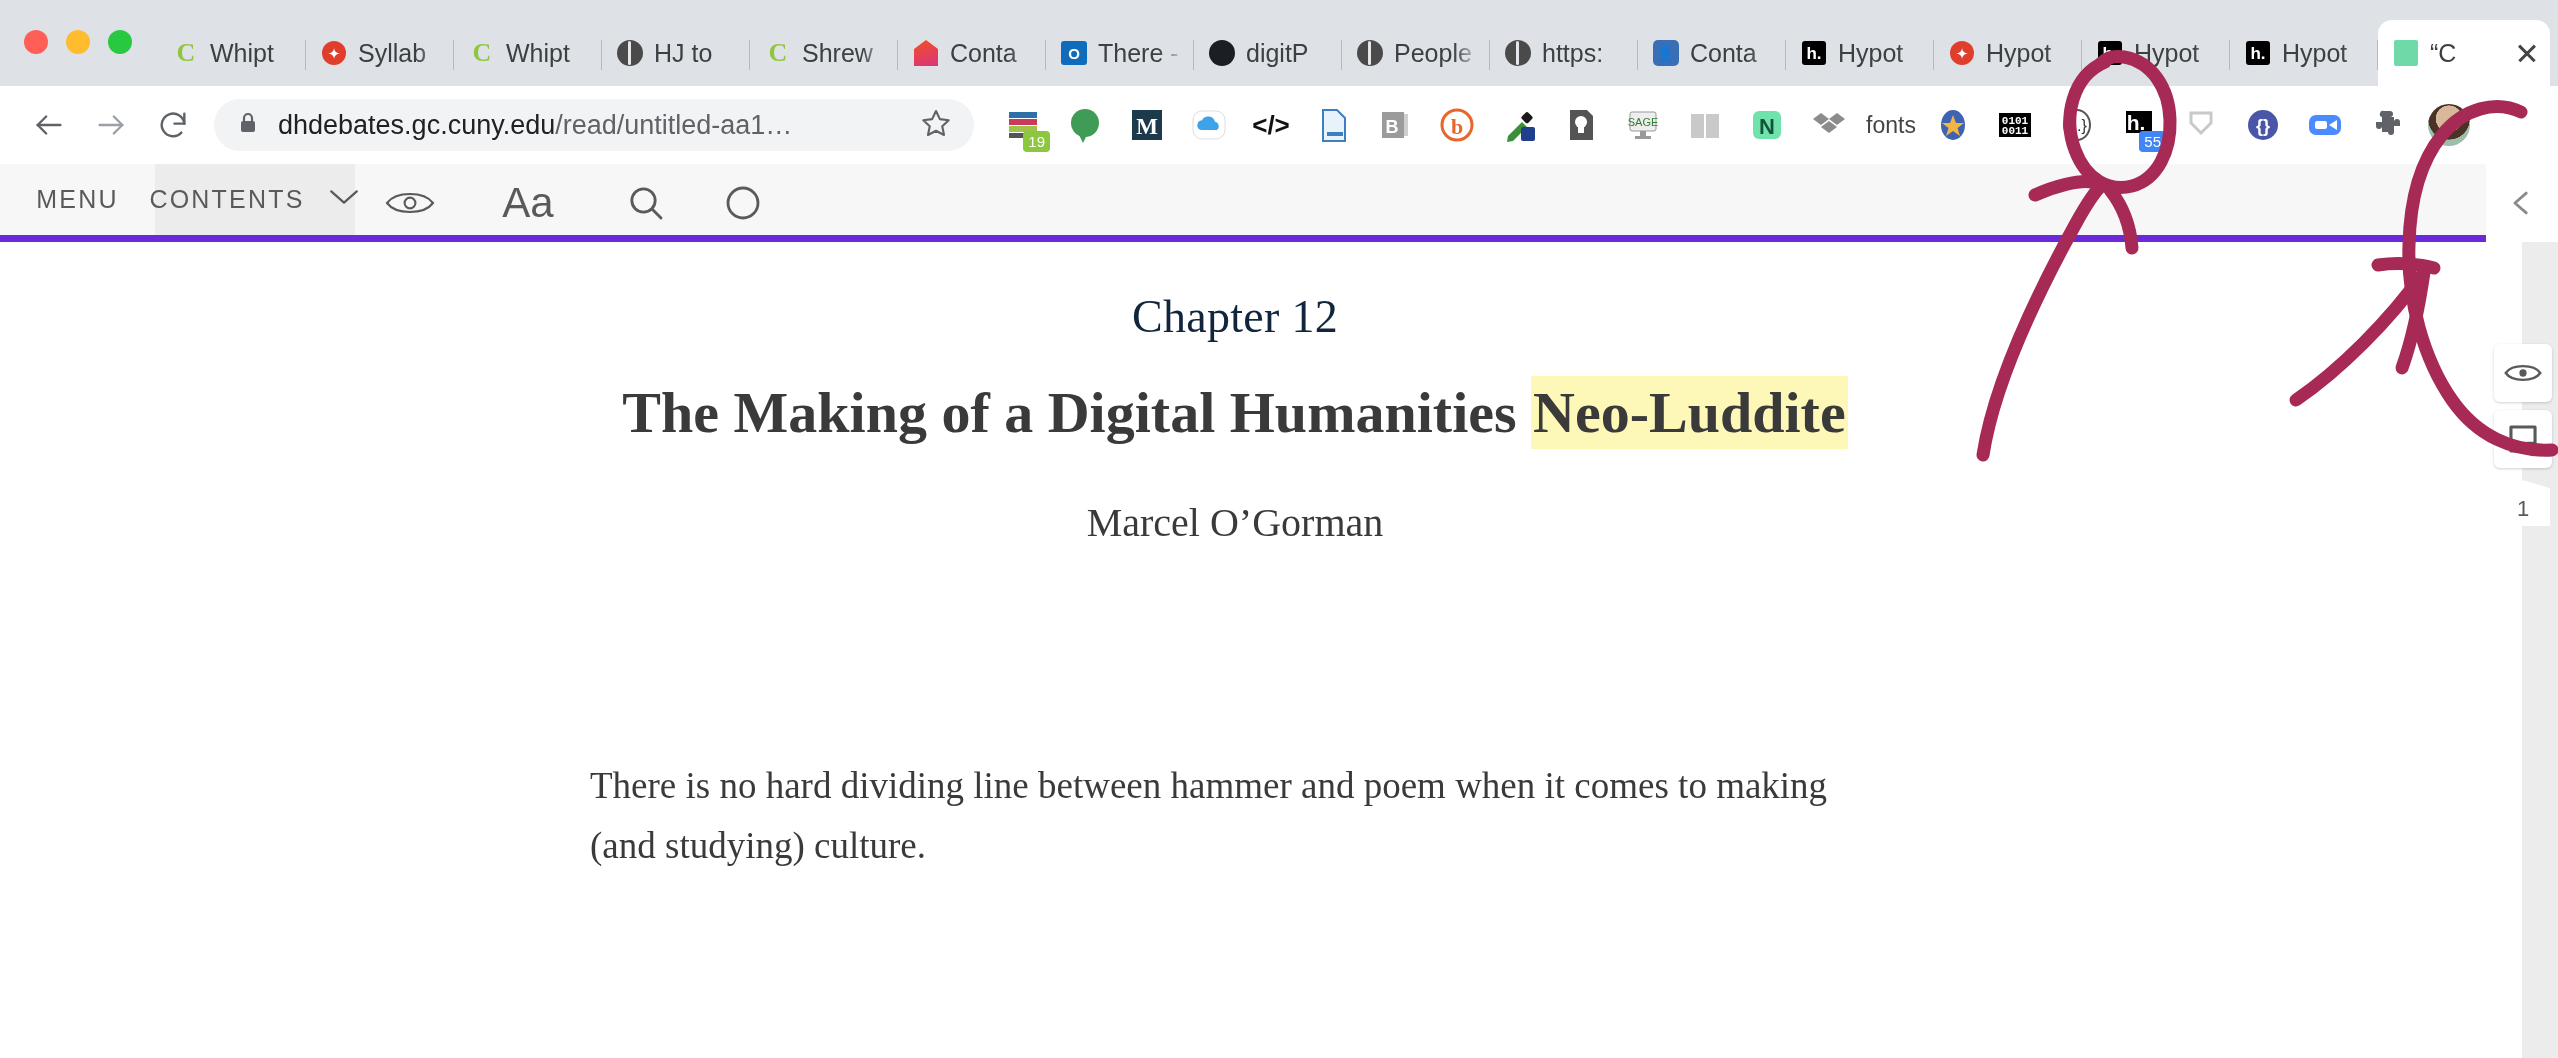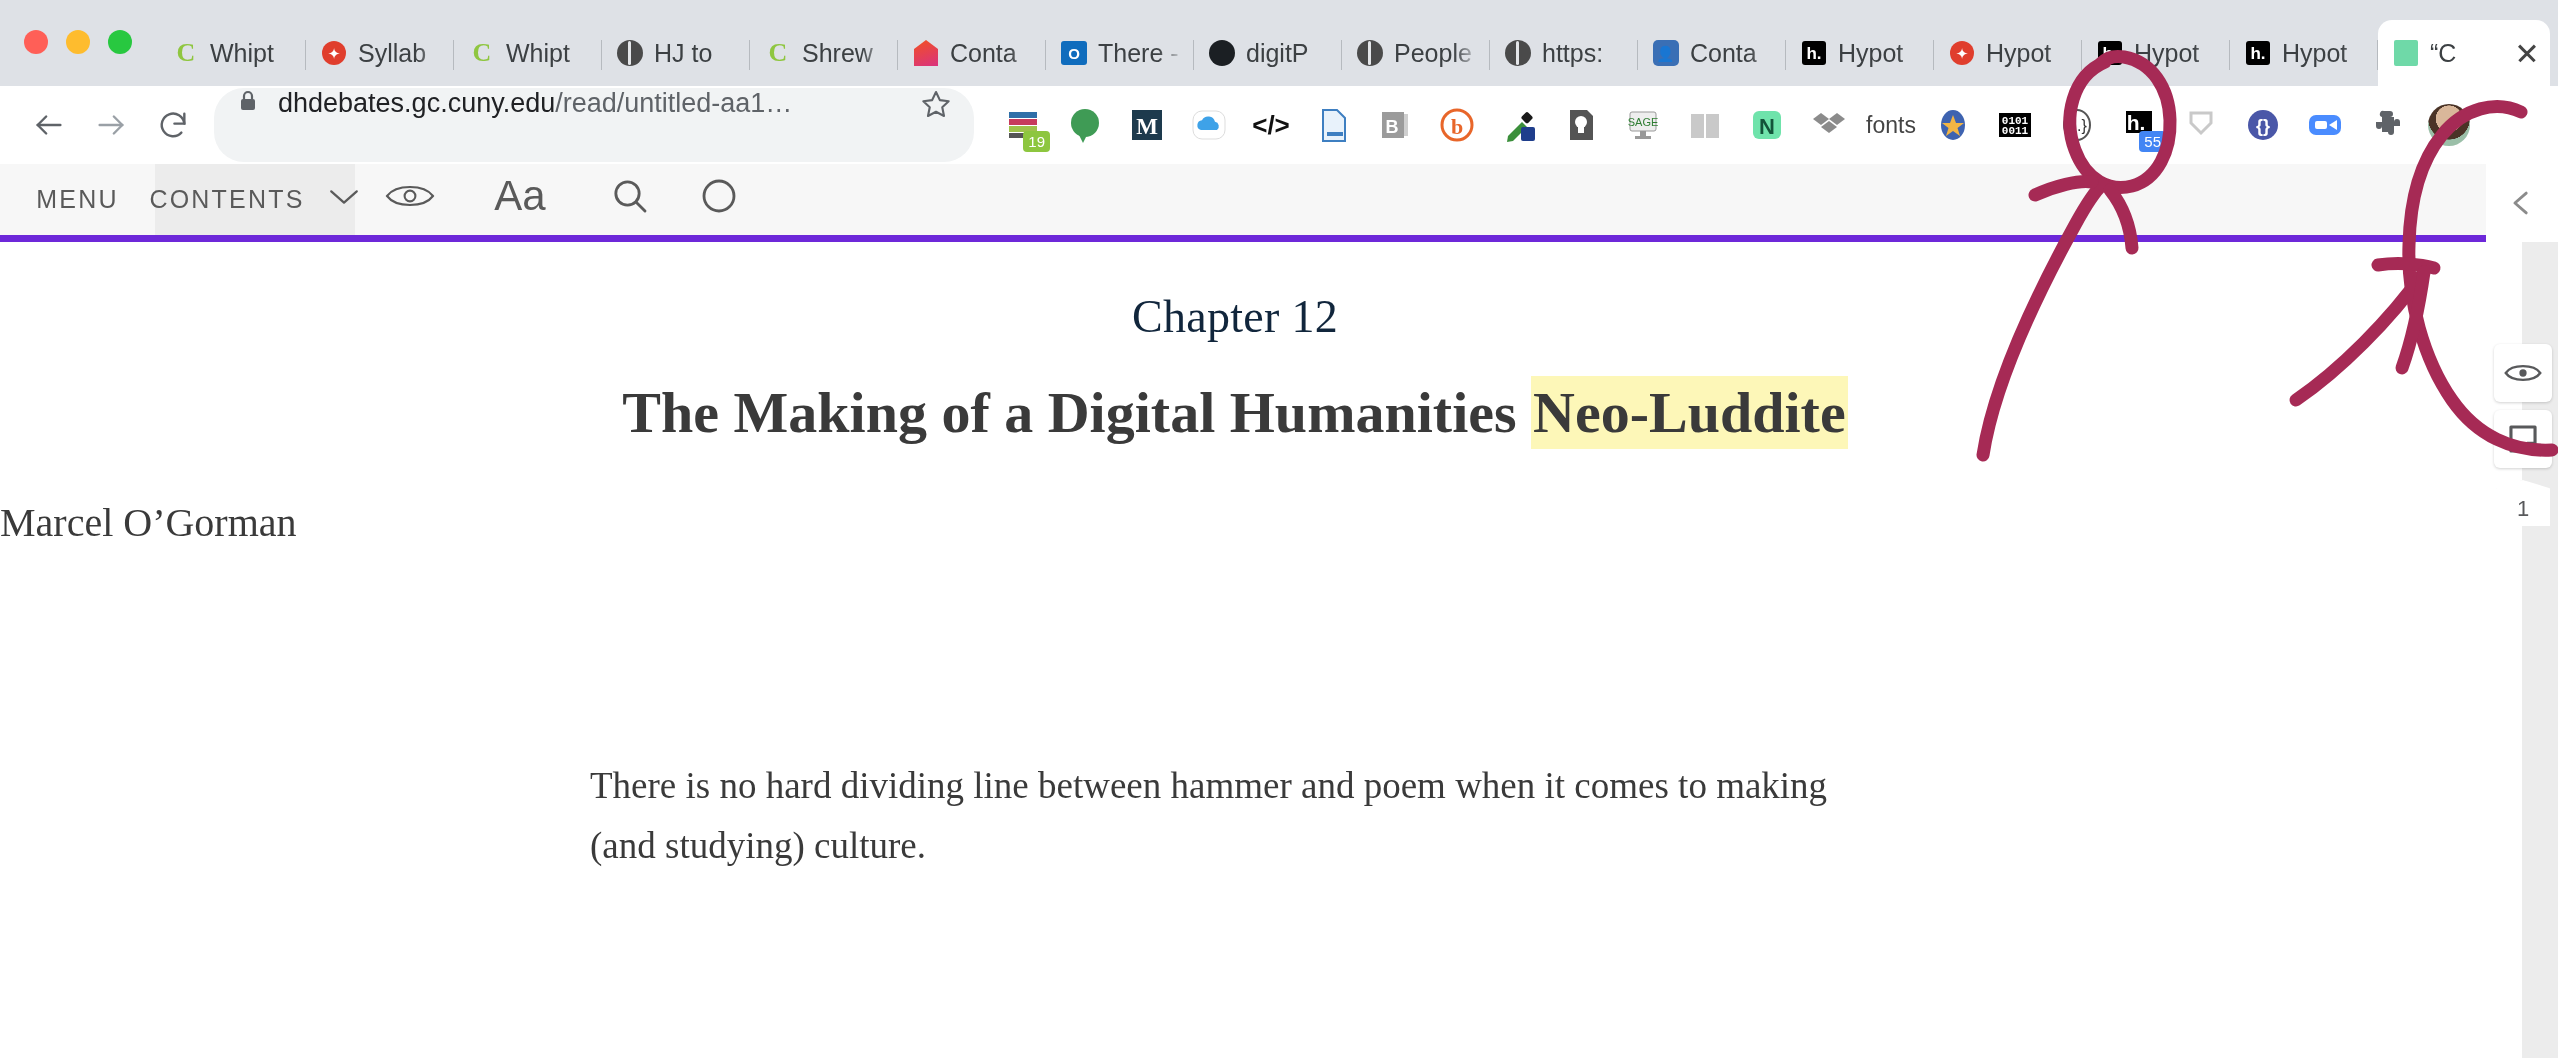--- a/index.html
+++ b/index.html
@@ -112,24 +112,24 @@
     padding: 0 18px;
     gap: 0;
   }
   .navbtn {
     width: 62px; height: 62px;
     display: flex; align-items: center; justify-content: center;
     color: #5f6368; flex: 0 0 62px;
   }
   .urlbox {
     flex: 0 0 760px;
-    height: 74px;
+    height: 52px;
     background: #f1f3f4;
     border-radius: 30px;
-    display: flex; 
+    display: flex; align-items: center;
     padding: 0 22px;
     margin-left: 10px;
     gap: 18px;
   }
   .url-text {
     flex: 1;
     font-size: 27px;
     color: #202124;
     white-space: nowrap; overflow: hidden;
   }
@@ -184,21 +184,21 @@
   }
   .rh-title {
     display:flex;align-items:center;
     padding-left: 52px;
     font-size: 32px;
     color: #7a7a7a;
     flex: 1;
     white-space: nowrap;
   }
   .rh-tools {
-    display:flex;align-items:flex-end;gap: 0px;
+    display:flex;align-items:flex-start;gap: 8px;
     padding-right: 4px;
   }
   .rh-tool {
     width: 110px; height: 78px;
     display:flex;align-items:center;justify-content:center;
     color: #5a5a5a;
   }
 
   .doc {
     position: relative;
@@ -220,21 +220,21 @@
     text-align: center;
     margin-top: 36px;
     font-family: "Liberation Serif", serif;
     font-weight: bold;
     font-size: 58px;
     color: #3a3a3a;
     line-height: 1.18;
   }
   .hl { background: #fdf7b8; padding: 4px 2px; text-align: center; }
   .doc-author {
-    text-align: left;
+    text-align: center;
     margin-top: 52px;
     font-family: "Liberation Serif", serif;
     font-size: 40px;
     color: #3a3a3a;
   }
   .doc-body {
     margin: 210px auto 0;
     width: 1290px;
     font-family: "Liberation Serif", serif;
     font-size: 37px;

